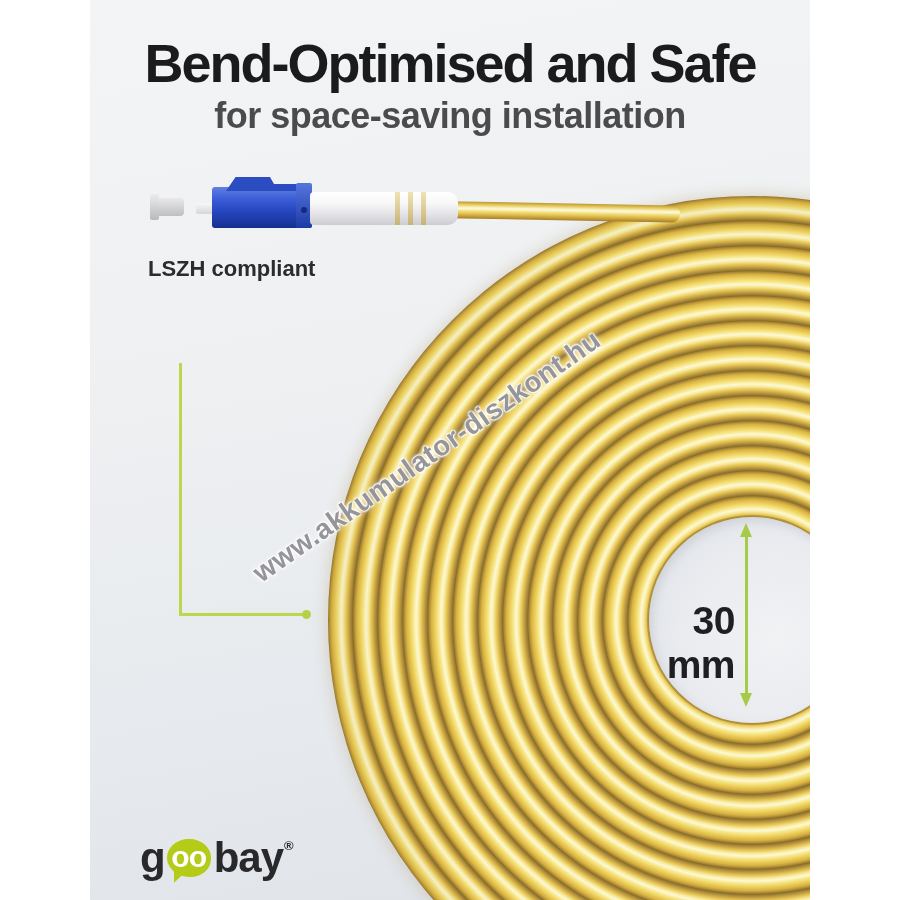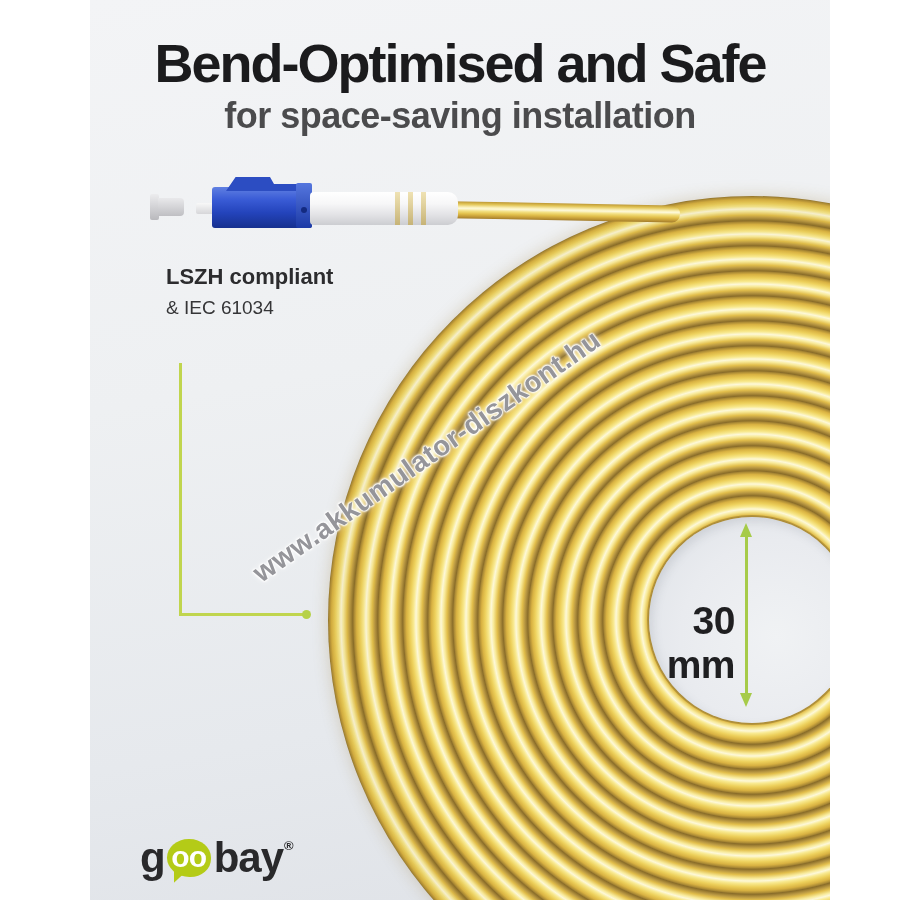--- a/index.html
+++ b/index.html
@@ -4,21 +4,20 @@
 <style>
   html,body { margin:0; padding:0; background:#ffffff; }
   .page {
     position:relative; width:900px; height:900px; background:#ffffff;
     overflow:hidden; font-family:"Liberation Sans", sans-serif;
   }
   
   .content {
     position:absolute; left:90px; top:0; width:720px; height:900px; overflow:hidden;
     background: linear-gradient(170deg, #f3f4f6 0%, #eef0f2 40%, #e6e9ed 75%, #dfe2e7 100%);
-    padding-left: 20px;
   }
   .title {
     position:absolute; top:32px; left:0; width:100%; text-align:center;
     font-size:54px; font-weight:bold; letter-spacing:-2px; color:#1b1b1d;
   }
   .subtitle {
     position:absolute; top:95px; left:0; width:100%; text-align:center;
     font-size:36px; font-weight:bold; letter-spacing:-0.5px; color:#4b4b4d;
   }
 
@@ -59,21 +58,21 @@
   .connector-endcap { position:absolute; left:206px; top:183px; width:16px; height:45px; border-radius:2px;
     background:linear-gradient(to bottom,#5576de,#1c3aa6); }
   .connector-dot { position:absolute; left:211px; top:207px; width:6px; height:6px; border-radius:50%; background:#132a80; }
   .boot { position:absolute; left:220px; top:192px; width:148px; height:33px; border-radius:4px 10px 10px 4px;
     background:linear-gradient(to bottom,#ffffff 0%, #f7f7f8 35%, #e2e2e5 70%, #cccdd1 100%); }
   .groove { position:absolute; top:192px; width:5px; height:33px; opacity:.85;
     background:linear-gradient(to bottom,#ecdda6,#c5ae66); }
   .groove.g1 { left:305px; } .groove.g2 { left:318px; } .groove.g3 { left:331px; }
 
   
-  .feature { position:absolute; left:76px; top:256px; color:#353537;margin-top:8px; }
+  .feature { position:absolute; left:58px; top:256px; color:#353537; }
   .feature h3 { margin:0 0 7px 0; font-size:22px; font-weight:bold; color:#2c2c2e; letter-spacing:0; }
   .feature div { font-size:19px; line-height:21.5px; }
   .callout-v { position:absolute; left:89px; top:363px; width:3px; height:252px; background:#c0d54e; }
   .callout-h { position:absolute; left:89px; top:613px; width:128px; height:3px; background:#c0d54e; }
   .callout-dot { position:absolute; left:212px; top:610px; width:9px; height:9px; border-radius:50%; background:#b6d148; }
 
   
   .arrow-shaft { position:absolute; left:655px; top:536px; width:3px; height:158px; background:#a6cb49; }
   .arrow-head-top { position:absolute; left:650px; top:523px; width:0; height:0;
     border-left:6.5px solid transparent; border-right:6.5px solid transparent; border-bottom:14px solid #a6cb49; }
@@ -124,21 +123,20 @@
     <div class="connector-latch z4"></div>
     <div class="connector-endcap z4"></div>
     <div class="connector-dot z5"></div>
     <div class="boot z4"></div>
     <div class="groove g1 z5"></div>
     <div class="groove g2 z5"></div>
     <div class="groove g3 z5"></div>
 
     <div class="feature z5">
       <h3>LSZH compliant</h3>
-      <div>&amp; IEC 61034</div>
     </div>
 
     <div class="callout-v z5"></div>
     <div class="callout-h z5"></div>
     <div class="callout-dot z5"></div>
 
     <div class="arrow-shaft z7"></div>
     <div class="arrow-head-top z7"></div>
     <div class="arrow-head-bottom z7"></div>
     <div class="measure-label z7">30 mm</div>

